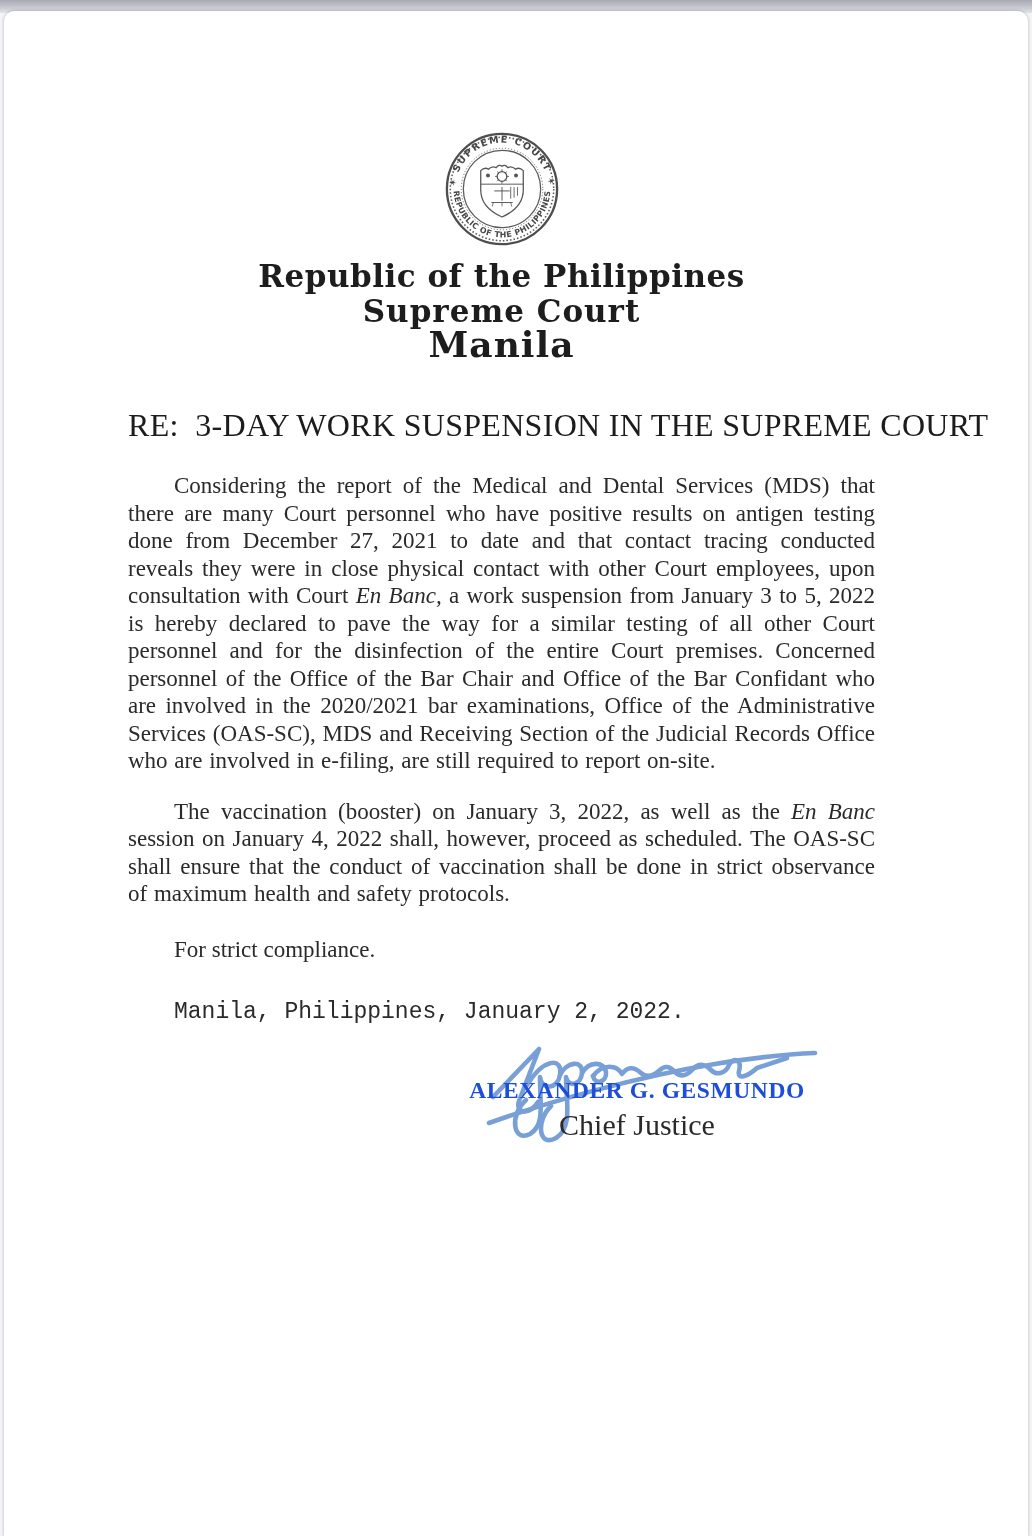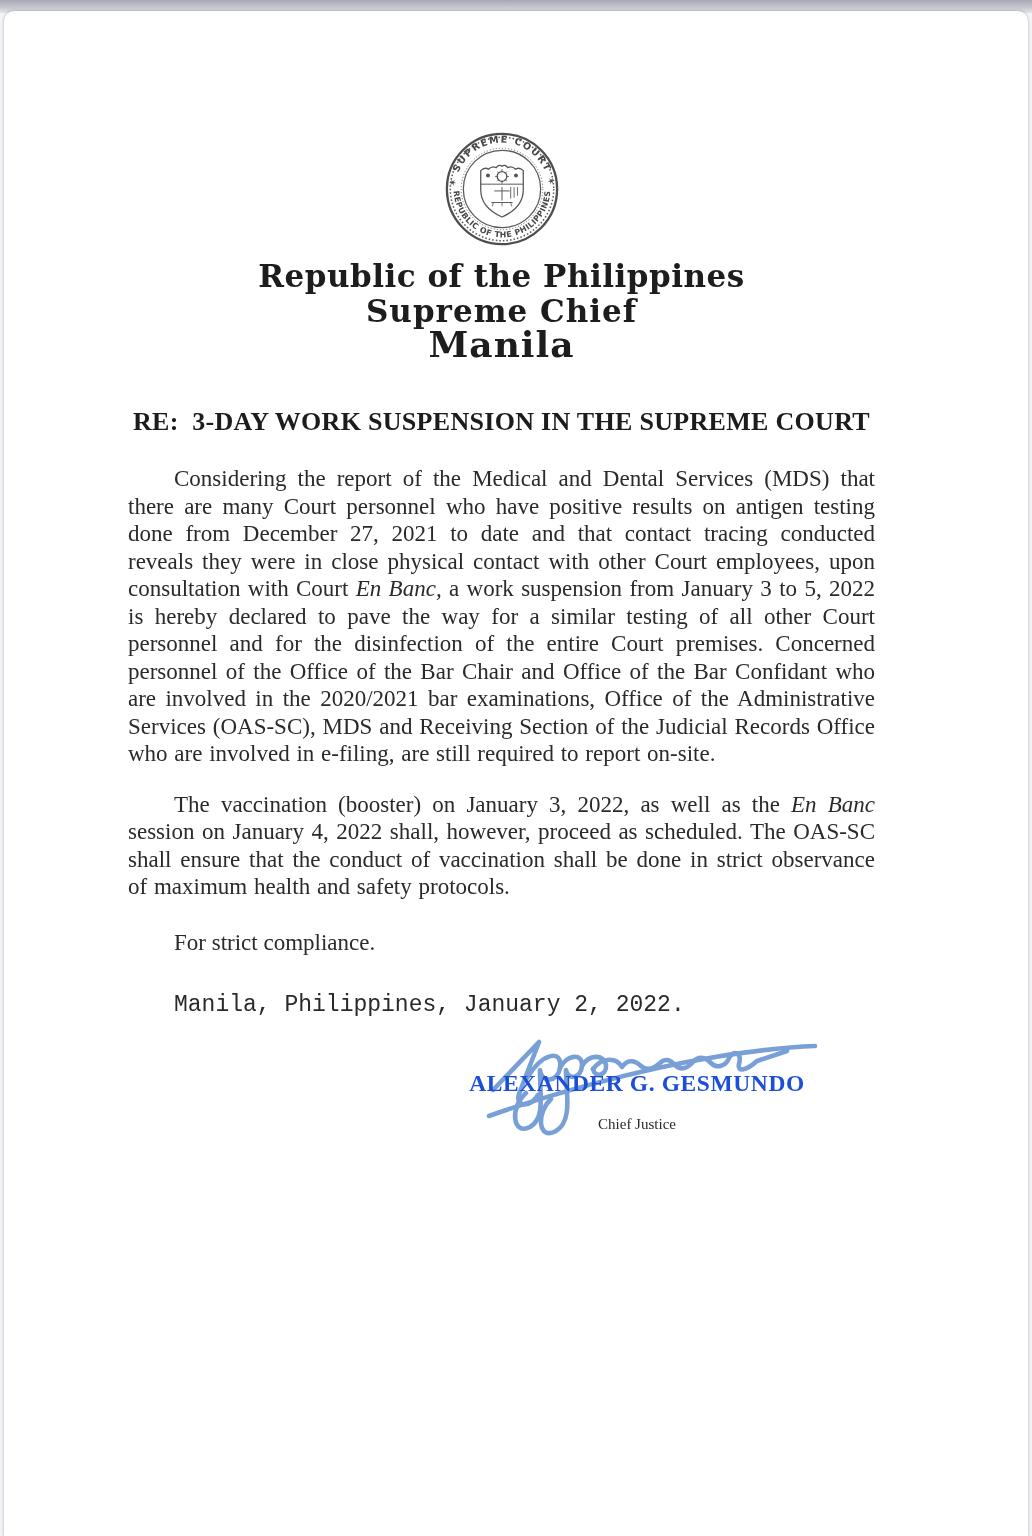--- a/index.html
+++ b/index.html
@@ -48,22 +48,22 @@
     margin-top: 86px;
     text-align: center;
     font-weight: bold;
     font-size: 24.5px;
     letter-spacing: 0.4px;
     color: #1c1c1c;
   }
   .subject {
     margin-top: 46px;
     text-align: center;
-    font-weight: bold;
-    font-size: 26px;
+    font-weight: normal;
+    font-size: 32px;
     letter-spacing: 0.3px;
     white-space: pre;
     color: #1c1c1c;
   }
   .body-text {
     margin-top: 28px;
   }
   .para {
     font-size: 23px;
     line-height: 27.5px;
@@ -100,22 +100,22 @@
     pointer-events: none;
   }
   .sig-name {
     font-weight: bold;
     font-size: 23.5px;
     letter-spacing: 0.6px;
     color: #1d4ed8;
     position: relative;
   }
   .sig-role {
-    font-size: 15px;
-    margin-top: 19px;
+    font-size: 30px;
+    margin-top: 4px;
     color: #2a2a2a;
     position: relative;
   }
   .seal-text { font-family: "DejaVu Sans", sans-serif; font-weight: bold; fill: #474747; }
 </style>
 </head>
 <body>
 
 <div class="page-edge-top"></div>
 
@@ -164,21 +164,21 @@
           <line x1="52" y1="62" x2="68" y2="62"></line>
           <path d="M 49,74 H 71"></path>
           <path d="M 51,74 L 50,78 M 60,74 L 60,78 M 69,74 L 70,78" stroke-width="0.8"></path>
         </g>
       </g>
     </svg>
   </div>
 
   <div class="letterhead">
     <div class="lh1">Republic of the Philippines</div>
-    <div class="lh2">Supreme Chief</div>
+    <div class="lh2">Supreme Court</div>
     <div class="lh3">Manila</div>
   </div>
 
   <div class="subject">RE:  3-DAY WORK SUSPENSION IN THE SUPREME COURT</div>
 
   <div class="body-text">
     <p class="para"><span>Considering the report of the Medical and Dental Services (MDS) that there are many Court personnel who have positive results on antigen testing done from December 27, 2021 to date and that contact tracing conducted reveals they were in close physical contact with other Court employees, upon consultation with Court </span><span class="it">En Banc,</span><span> a work suspension from January 3 to 5, 2022 is hereby declared to pave the way for a similar testing of all other Court personnel and for the disinfection of the entire Court premises. Concerned personnel of the Office of the Bar Chair and Office of the Bar Confidant who are involved in the 2020/2021 bar examinations, Office of the Administrative Services (OAS-SC), MDS and Receiving Section of the Judicial Records Office who are involved in e-filing, are still required to report on-site.</span></p>
     <p class="para"><span>The vaccination (booster) on January 3, 2022, as well as the </span><span class="it">En Banc</span><span> session on January 4, 2022 shall, however, proceed as scheduled. The OAS-SC shall ensure that the conduct of vaccination shall be done in strict observance of maximum health and safety protocols.</span></p>
   </div>
 

